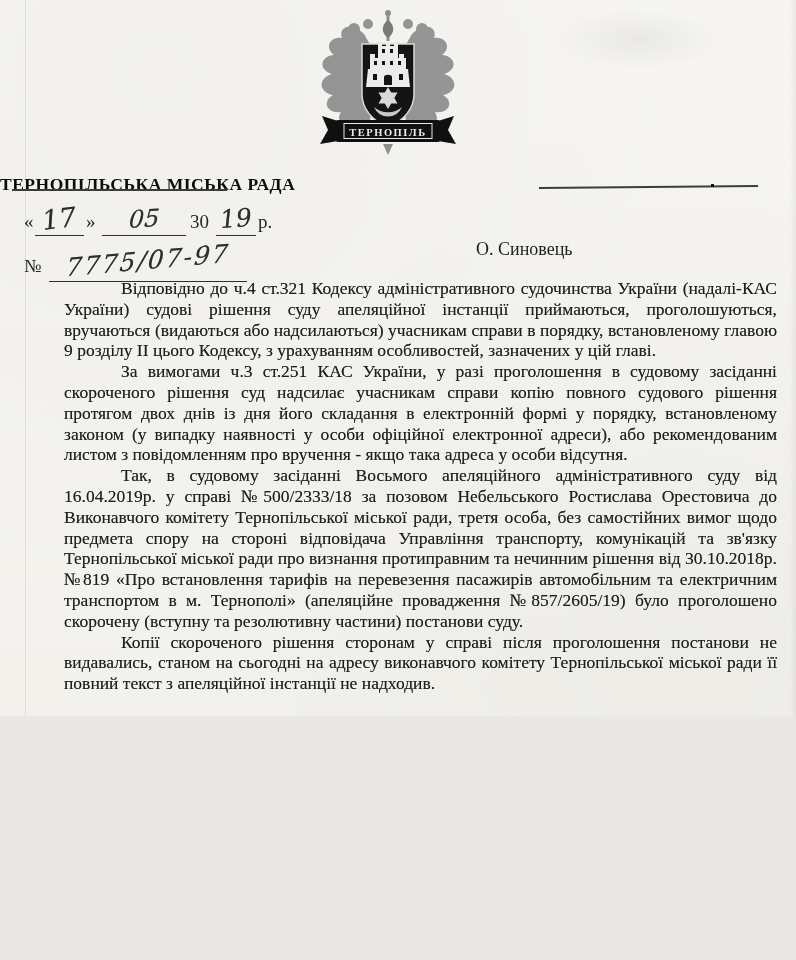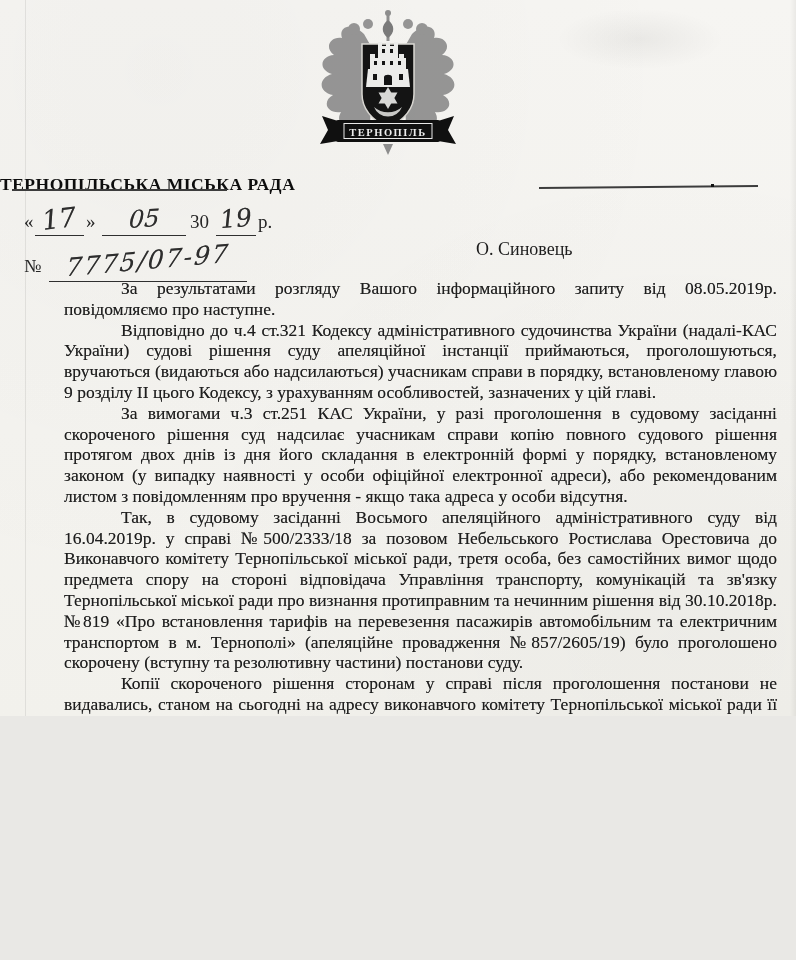--- a/index.html
+++ b/index.html
@@ -134,21 +134,20 @@
   </div>
 
   <div class="num-line">
     <span class="no-sign">№</span>
     <span class="num-u"><span class="hw hw-num">7775/07-97</span></span>
   </div>
 
   <div class="addressee">О. Синовець</div>
 
   <div class="body-block">
-    <p class="para">За результатами розгляду Вашого інформаційного запиту від 08.05.2019р. повідомляємо про наступне.</p>
     <p class="para">Відповідно до ч.4 ст.321 Кодексу адміністративного судочинства України (надалі-КАС України) судові рішення суду апеляційної інстанції приймаються, проголошуються, вручаються (видаються або надсилаються) учасникам справи в порядку, встановленому главою 9 розділу II цього Кодексу, з урахуванням особливостей, зазначених у цій главі.</p>
     <p class="para">За вимогами ч.3 ст.251 КАС України, у разі проголошення в судовому засіданні скороченого рішення суд надсилає учасникам справи копію повного судового рішення протягом двох днів із дня його складання в електронній формі у порядку, встановленому законом (у випадку наявності у особи офіційної електронної адреси), або рекомендованим листом з повідомленням про вручення - якщо така адреса у особи відсутня.</p>
     <p class="para">Так, в судовому засіданні Восьмого апеляційного адміністративного суду від 16.04.2019р. у справі №500/2333/18 за позовом Небельського Ростислава Орестовича до Виконавчого комітету Тернопільської міської ради, третя особа, без самостійних вимог щодо предмета спору на стороні відповідача Управління транспорту, комунікацій та зв'язку Тернопільської міської ради про визнання протиправним та нечинним рішення від 30.10.2018р. №819 «Про встановлення тарифів на перевезення пасажирів автомобільним та електричним транспортом в м. Тернополі» (апеляційне провадження №857/2605/19) було проголошено скорочену (вступну та резолютивну частини) постанови суду.</p>
     <p class="para">Копії скороченого рішення сторонам у справі після проголошення постанови не видавались, станом на сьогодні на адресу виконавчого комітету Тернопільської міської ради її повний текст з апеляційної інстанції не надходив.</p>
   </div>
 
   <div class="salutation">З повагою,</div>
   <div class="position-title">Секретар ради</div>
   <div class="signer">В.В. Копії</div>
 

